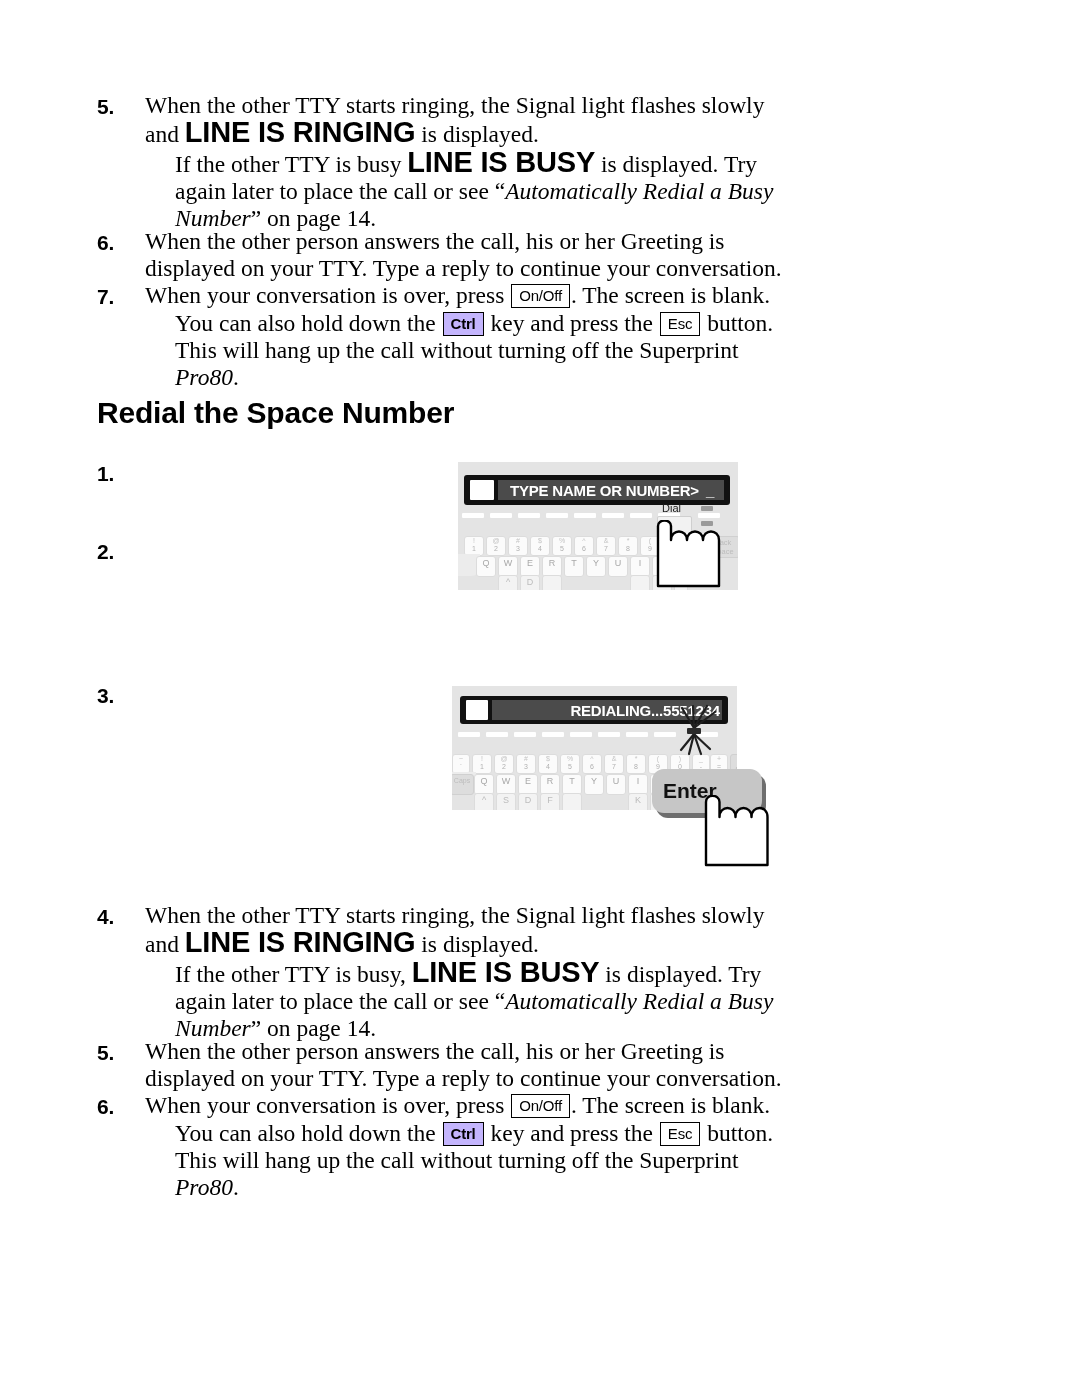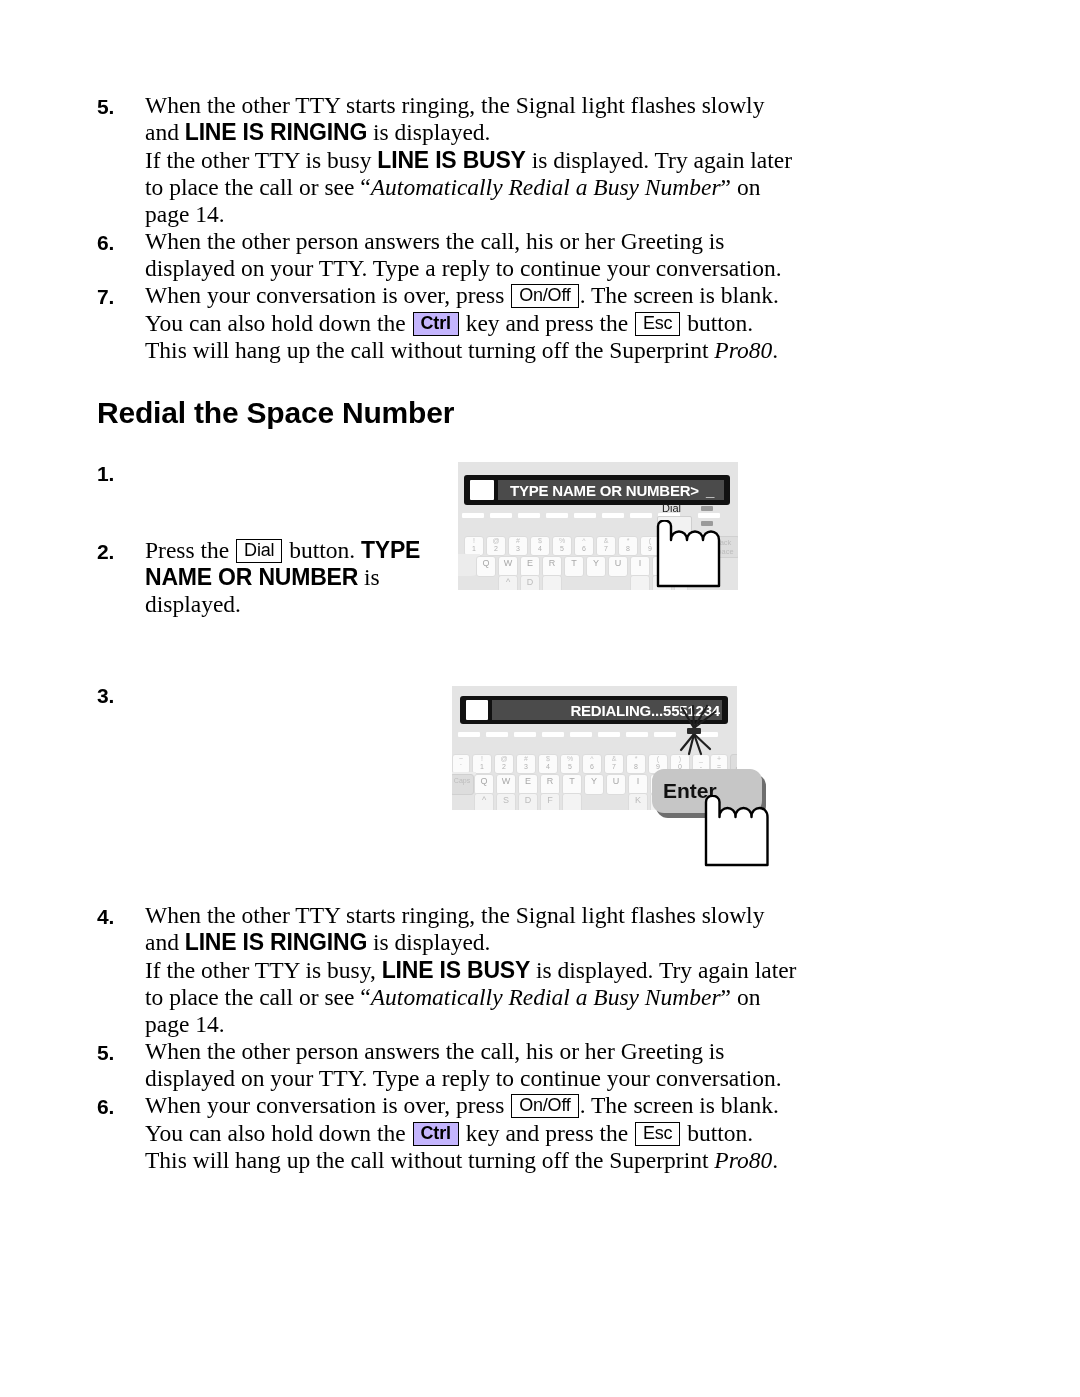--- a/index.html
+++ b/index.html
@@ -36,37 +36,37 @@
     line-height: 27px;
     padding-top: 1px;
     letter-spacing: -0.3px;
   }
   .step-body {
     font-family: "Liberation Serif", serif;
     font-size: 23.5px;
     line-height: 27px;
   }
   .para { margin: 0; }
-  .para + .para { margin-top: 1px; }
+  .para + .para { margin-top: 1px; margin-left: 30px; }
 
   
   .lcd {
     font-family: "Liberation Sans", sans-serif;
     font-weight: bold;
-    font-size: 23px;
+    font-size: 29px;
     letter-spacing: -0.2px;
     font-stretch: condensed;
   }
   .ital { font-style: italic; }
 
   
   .keycap {
     display: inline-block;
     font-family: "Liberation Sans", sans-serif;
-    font-size: 18px;
+    font-size: 15px;
     line-height: 15px;
     padding: 3px 7px 4px 7px;
     border: 1.3px solid #000;
     background: #ffffff;
     vertical-align: 2px;
     margin: 0 1px;
     letter-spacing: -0.2px;
   }
   .keycap.gray { background: #c4b5fd; font-weight: bold; }
   .keycap.enterkey { background: #c9c9c9; }
@@ -236,23 +236,20 @@
   </div>
 
   <div class="section-heading" style="left:97px; top:396px;">Redial the Space Number</div>
 
   <div class="step" style="left:97px; top:459px; width:348px;">
     <div class="step-num">1.</div>
   </div>
 
   <div class="step" style="left:97px; top:537px; width:348px;">
     <div class="step-num">2.</div>
-    <div class="step-body" style="width:300px;">
-      <p class="para">Press the <span class="keycap">Dial</span> button. <span class="lcd">TYPE NAME OR NUMBER</span> is displayed.</p>
-    </div>
   </div>
 
   <div class="step" style="left:97px; top:681px; width:348px;">
     <div class="step-num">3.</div>
   </div>
 
   <div class="tty" style="left:458px; top:462px; width:280px; height:128px;">
     <div class="tty-inner">
 
       <div class="lcd-bar" style="left:6px; top:13px; width:266px; height:30px;">

